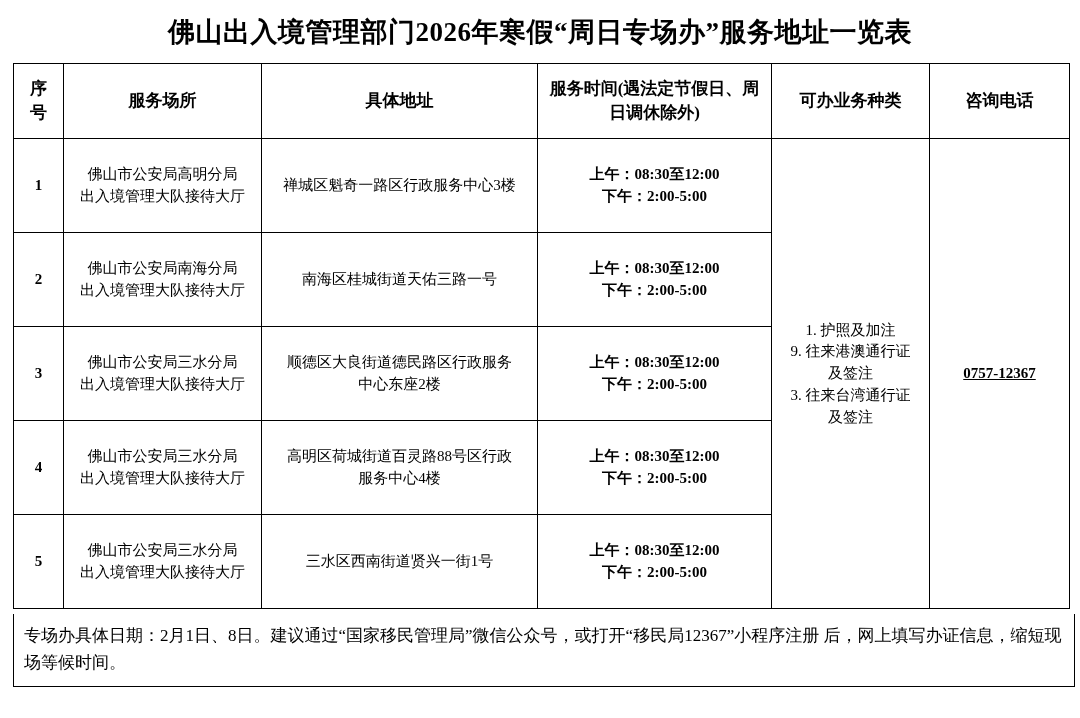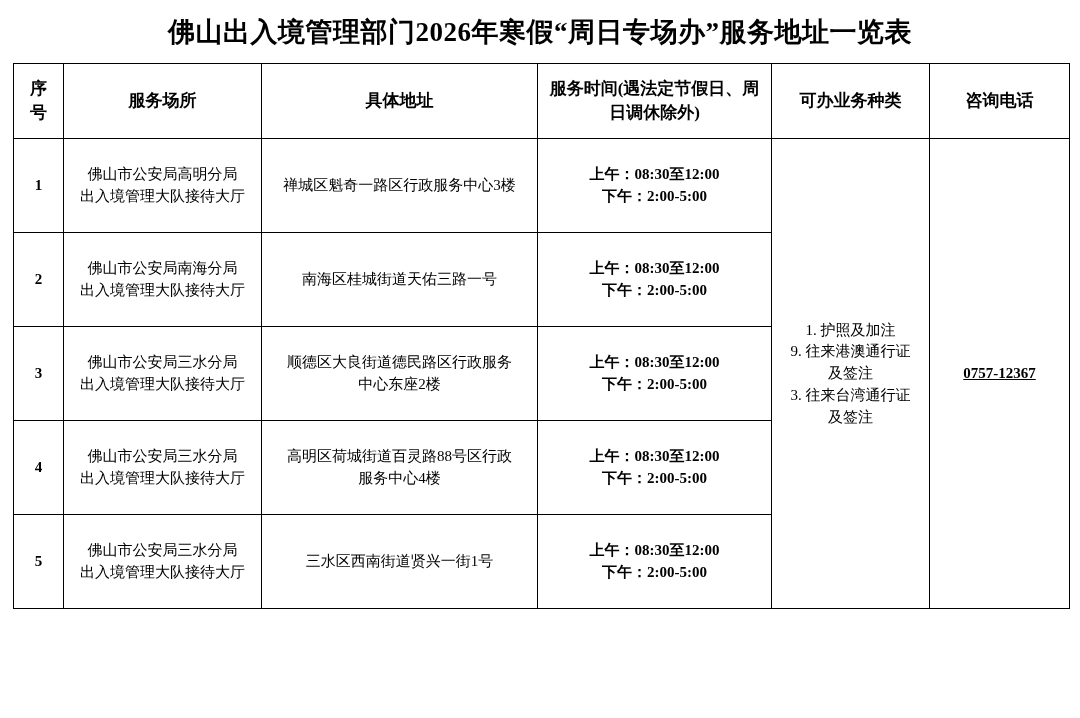--- a/index.html
+++ b/index.html
@@ -209,14 +209,18 @@
           <span class="cellline"></span>
         </td>
         <td class="time">
           <span class="line">上午：08:30至12:00</span>
           <span class="line">下午：2:00-5:00</span>
         </td>
       </tr>
     </tbody>
   </table>
 
+  <div class="footnote">
+    <span>专场办具体日期：2月1日、8日。建议通过“国家移民管理局”微信公众号，或打开“移民局12367”小程序注册</span>
+    <span>后，网上填写办证信息，缩短现场等候时间。</span>
+  </div>
 
 </div>
 
 </body></html>

